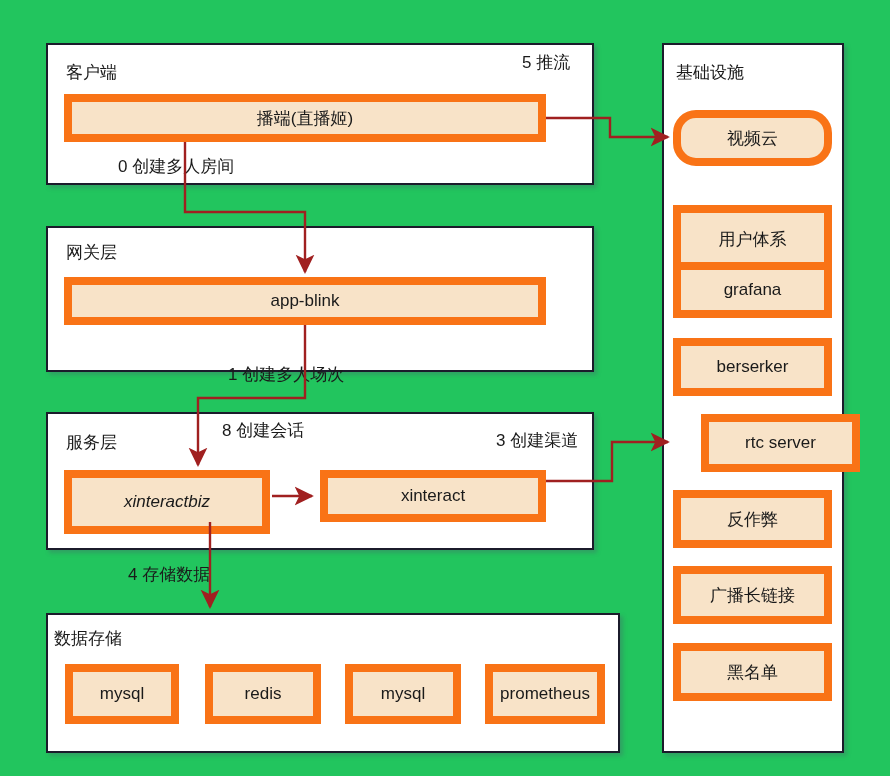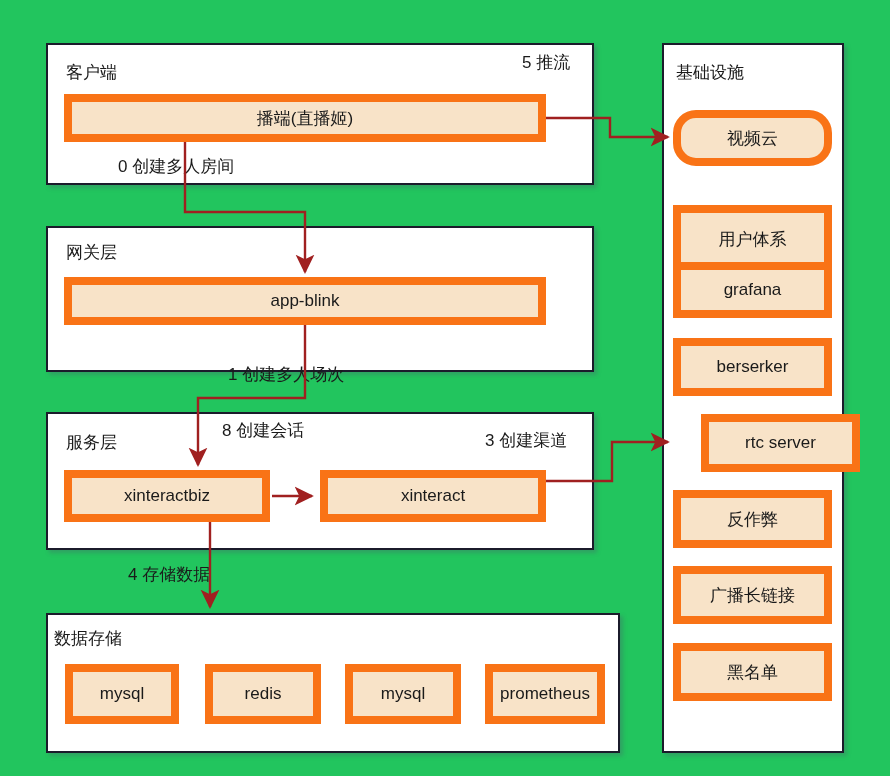--- a/index.html
+++ b/index.html
@@ -81,24 +81,24 @@
   <div class="step-label" style="left:118px; top:158px;">0 创建多人房间</div>
   <div class="step-label" style="left:522px; top:54px;">5 推流</div>
 
   <div class="panel" style="left:46px; top:226px; width:548px; height:146px;"></div>
   <div class="panel-title" style="left:66px; top:244px;">网关层</div>
   <div class="node" style="left:64px; top:277px; width:482px; height:48px;">app-blink</div>
   <div class="step-label" style="left:228px; top:345px;margin-top:21px;">1 创建多人场次</div>
 
   <div class="panel" style="left:46px; top:412px; width:548px; height:138px;"></div>
   <div class="panel-title" style="left:66px; top:434px;">服务层</div>
-  <div class="node" style="left:64px; top:470px; width:206px; height:52px;">xinteractbiz</div>
+  <div class="node" style="left:64px; top:470px; width:206px; height:64px;font-style:italic;">xinteractbiz</div>
   <div class="node" style="left:320px; top:470px; width:226px; height:52px;">xinteract</div>
   <div class="step-label" style="left:222px; top:422px;">8 创建会话</div>
-  <div class="step-label" style="left:485px; top:432px;">3 创建渠道</div>
+  <div class="step-label" style="left:496px; top:432px;">3 创建渠道</div>
   <div class="step-label" style="left:128px; top:566px;">4 存储数据</div>
 
   <div class="panel" style="left:46px; top:613px; width:574px; height:140px;"></div>
   <div class="panel-title" style="left:54px; top:630px;">数据存储</div>
   <div class="node" style="left:65px; top:664px; width:114px; height:60px;">mysql</div>
   <div class="node" style="left:205px; top:664px; width:116px; height:60px;">redis</div>
   <div class="node" style="left:345px; top:664px; width:116px; height:60px;">mysql</div>
   <div class="node" style="left:485px; top:664px; width:120px; height:60px;">prometheus</div>
 
   <div class="panel" style="left:662px; top:43px; width:182px; height:710px;"></div>

